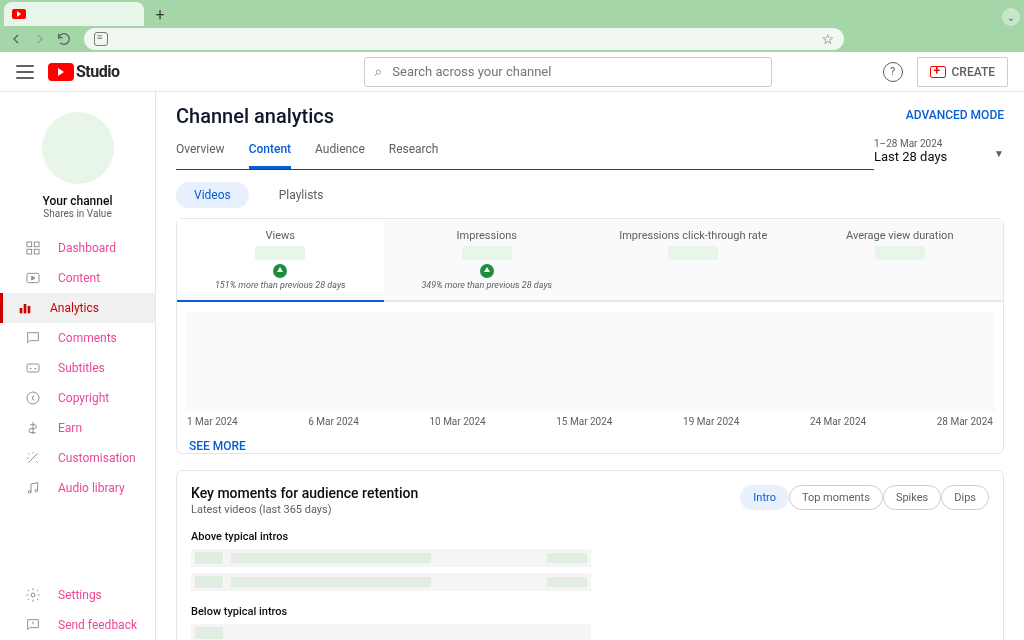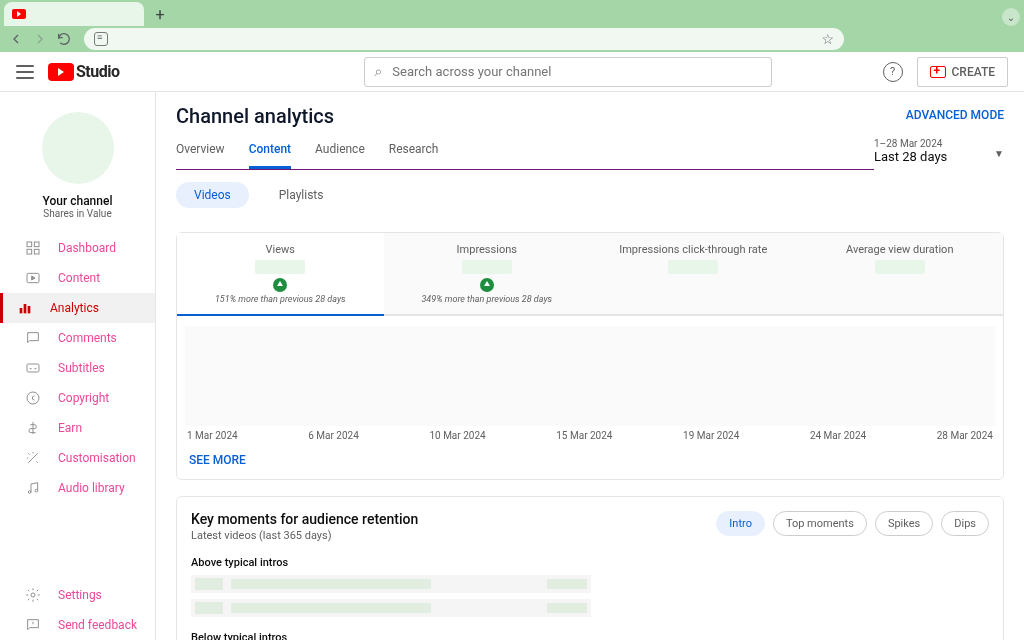--- a/index.html
+++ b/index.html
@@ -47,38 +47,38 @@
 .tabs{display:flex;gap:24px;border-bottom:1px solid #701a75;flex:1}
 .tab-item{font-size:12px;color:#606060;padding-bottom:10px;cursor:pointer}
 .tab-item.active{color:#065fd4;border-bottom:3px solid #065fd4;font-weight:500}
 .date-pick{text-align:left;cursor:pointer;padding-bottom:6px;position:relative;width:130px}
 .date-range{font-size:10px;color:#606060}
 .date-label{font-size:13px;color:#0d0d0d}
 .date-arrow{position:absolute;right:0;top:10px;font-size:10px;color:#606060}
 .subtabs{display:flex;gap:12px;margin-top:12px}
 .subtab{font-size:12px;padding:6px 18px;border-radius:16px;cursor:pointer;color:#606060}
 .subtab.active{background:#e8f0fe;color:#065fd4}
-.metrics-card{border:1px solid #e5e5e5;border-radius:6px;margin-top:24px;padding-bottom:12px}
+.metrics-card{border:1px solid #e5e5e5;border-radius:6px;margin-top:10px;}
 .metric-row{display:flex;border-bottom:2px solid #065fd4;position:relative}
 .metric-row::after{content:"";position:absolute;bottom:-2px;left:25%;right:0;height:2px;background:#e5e5e5}
 .metric{flex:1;text-align:center;padding:10px 8px;cursor:pointer;background:#fafafa}
 .metric.active{background:#fff}
 .metric-title{font-size:11px;color:#606060}
 .metric-val{height:14px;background:#e8f5e9;margin:4px auto;width:50px;border-radius:2px}
 .metric-arrow{width:14px;height:14px;background:#1e8e3e;border-radius:50%;margin:2px auto;position:relative}
 .metric-arrow::after{content:"";position:absolute;left:4px;top:3px;border-bottom:5px solid #fff;border-left:3px solid transparent;border-right:3px solid transparent}
 .metric-sub{font-size:9px;color:#606060;font-style:italic;margin-top:2px}
 .chart-area{height:100px;background:#fafafa;margin:10px 8px 4px}
 .x-axis{display:flex;justify-content:space-between;padding:0 10px;font-size:10px;color:#606060}
 .see-more{font-size:12px;font-weight:500;color:#065fd4;margin:12px 0 0 12px;cursor:pointer}
 .ret-card{border:1px solid #e5e5e5;border-radius:6px;margin-top:16px;padding:14px}
 .ret-head{display:flex;align-items:start}
 .ret-title{font-size:14px;font-weight:500;color:#0d0d0d}
 .ret-sub{font-size:11px;color:#606060;margin-top:2px}
-.chips{margin-left:auto;display:flex;gap:8px}
+.chips{margin-left:auto;display:flex;gap:0}
 .chip{font-size:11px;padding:5px 12px;border:1px solid #ccc;border-radius:14px;cursor:pointer;color:#606060}
 .chip.active{background:#e8f0fe;border-color:#e8f0fe;color:#065fd4}
 .section-label{font-size:11px;font-weight:500;color:#0d0d0d;margin-top:14px}
 .skel-row{height:18px;background:#f5f5f5;margin-top:6px;width:400px;display:flex;align-items:center;padding:0 4px;gap:8px}
 .skel-a{width:28px;height:12px;background:#e0ede0}
 .skel-b{width:200px;height:10px;background:#e0ede0}
 .skel-c{width:40px;height:10px;background:#e0ede0;margin-left:auto}
 svg{width:16px;height:16px}
 </style>
 </head>

